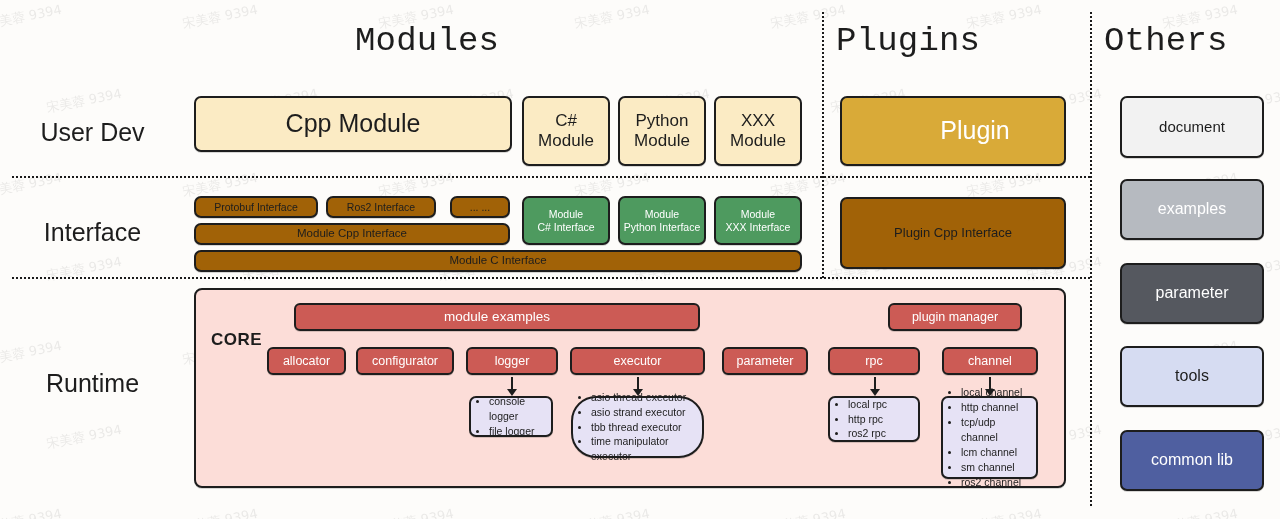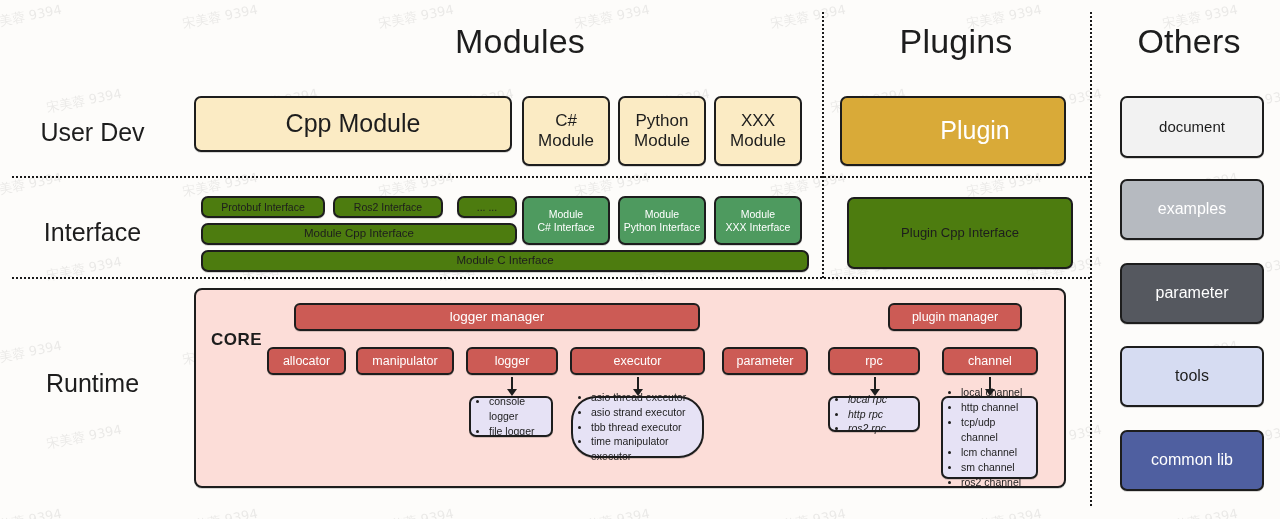--- a/index.html
+++ b/index.html
@@ -11,23 +11,23 @@
     overflow: hidden;
   }
   #stage { position: relative; width: 1280px; height: 519px; background: #FDFCFA; }
 
   
   .col-title {
     position: absolute;
     font-size: 34px;
     font-weight: 400;
     color: #1d1d1d;
-    text-align: center;
     letter-spacing: .2px;
     white-space: nowrap;
+    font-family: Liberation Mono, monospace;
   }
   
   .row-label {
     position: absolute;
     font-size: 25px;
     color: #1d1d1d;
     text-align: center;
     white-space: nowrap;
   }
 
@@ -51,21 +51,21 @@
     justify-content: center;
     text-align: center;
     line-height: 1.18;
     color: #1d1d1d;
     box-shadow: 0 1px 0 rgba(0,0,0,.15);
   }
   .box span { display: block; }
 
   .yellow   { background: #FBEBC4; }
   .gold     { background: #D9AA38; color: #ffffff; padding-left: 44px; }
-  .lgreen   { background: #4d7c0f; margin-left: 7px; }
+  .lgreen   { background: #a16207; }
   .dgreen   { background: #4E9A5F; color: #ffffff; }
   .red      { background: #CC5B55; color: #ffffff; border-radius: 6px; }
   .core     { background: #FCDDD8; border-radius: 8px; }
   .lav      { background: #E6E2F5; border-radius: 7px; }
 
   .grey-lightest { background: #F2F2F2; }
   .grey-light    { background: #B6BAC0; color: #ffffff; }
   .grey-dark     { background: #55585F; color: #ffffff; }
   .periwinkle    { background: #D6DCF2; }
   .indigo        { background: #4F5FA0; color: #ffffff; }
@@ -240,31 +240,31 @@
 
   <div class="box lgreen" style="left:840px; top:197px; width:226px; height:72px; font-size:13px;">
     <span>Plugin Cpp Interface</span>
   </div>
 
   <div class="box core" style="left:194px; top:288px; width:872px; height:200px; display:block;"></div>
 
   <div class="core-label" style="left:211px; top:330px;">CORE</div>
 
   <div class="box red" style="left:294px; top:303px; width:406px; height:28px; font-size:13.5px;">
-    <span>logger manager</span>
+    <span>module examples</span>
   </div>
   <div class="box red" style="left:888px; top:303px; width:134px; height:28px; font-size:12.5px;">
     <span>plugin manager</span>
   </div>
 
   <div class="box red" style="left:267px; top:347px; width:79px; height:28px; font-size:12.5px;">
     <span>allocator</span>
   </div>
   <div class="box red" style="left:356px; top:347px; width:98px; height:28px; font-size:12.5px;">
-    <span>manipulator</span>
+    <span>configurator</span>
   </div>
   <div class="box red" style="left:466px; top:347px; width:92px; height:28px; font-size:12.5px;">
     <span>logger</span>
   </div>
   <div class="box red" style="left:570px; top:347px; width:135px; height:28px; font-size:12.5px;">
     <span>executor</span>
   </div>
   <div class="box red" style="left:722px; top:347px; width:86px; height:28px; font-size:12.5px;">
     <span>parameter</span>
   </div>
@@ -296,21 +296,21 @@
 
   <div class="box lav" style="left:571px; top:396px; width:133px; height:62px;border-radius:25px;">
     <ul>
         <li>asio thread executor</li>
         <li>asio strand executor</li>
         <li>tbb thread executor</li>
         <li>time manipulator executor</li>
       </ul>
   </div>
 
-  <div class="box lav" style="left:828px; top:396px; width:92px; height:36px;font-style:italic;">
+  <div class="box lav" style="left:828px; top:396px; width:92px; height:46px;">
     <ul>
         <li>local rpc</li>
         <li>http rpc</li>
         <li>ros2 rpc</li>
       </ul>
   </div>
 
   <div class="box lav" style="left:941px; top:396px; width:97px; height:83px;">
     <ul>
         <li>local channel</li>

